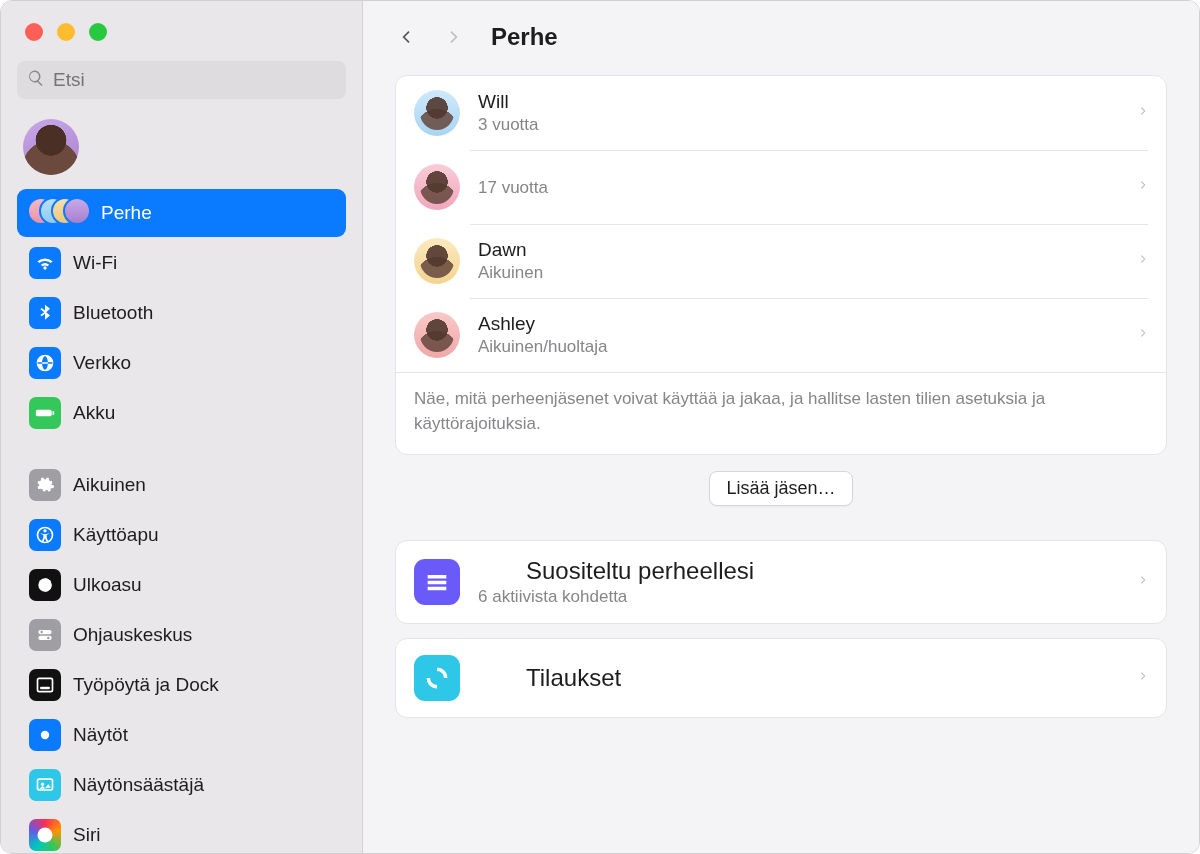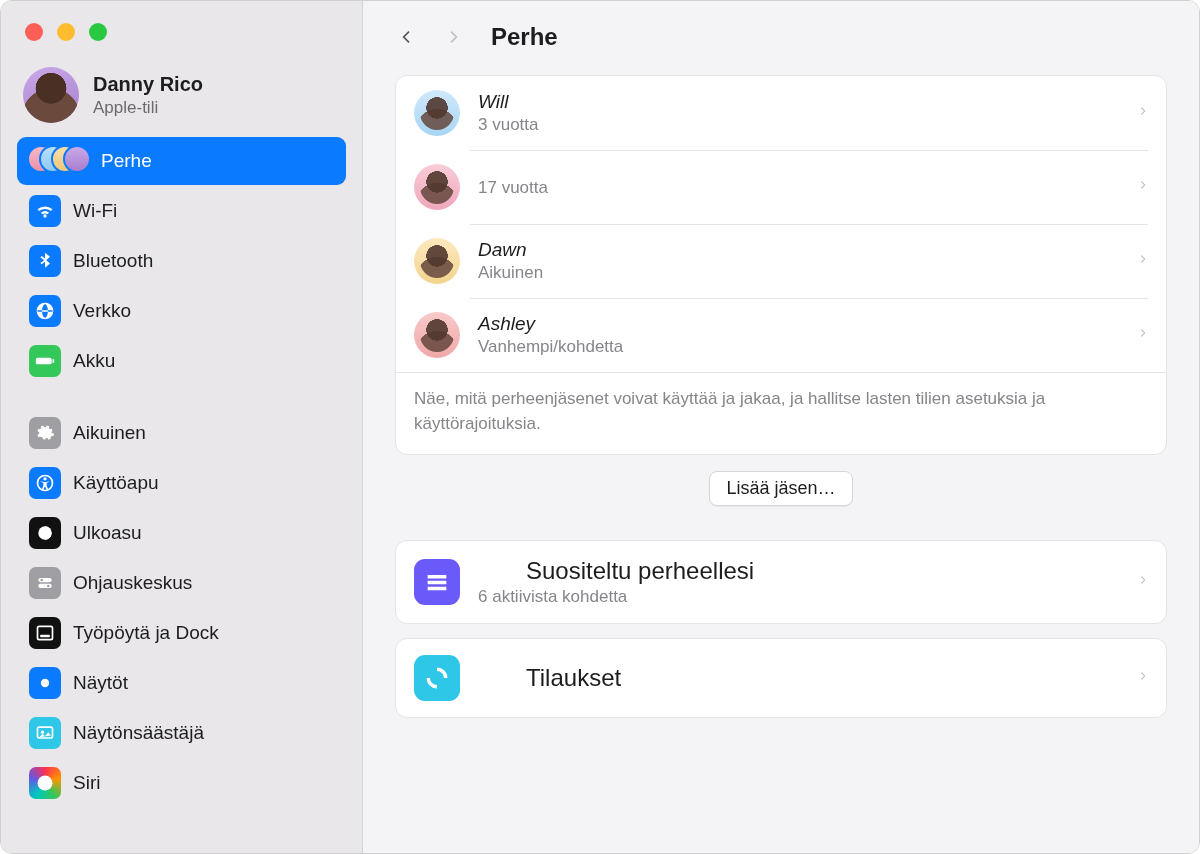--- a/index.html
+++ b/index.html
@@ -52,21 +52,21 @@
 .member { display: flex; align-items: center; padding: 14px 18px; gap: 18px; cursor: pointer; position: relative; }
 .member + .member::before { content:""; position:absolute; top:0; left: 74px; right: 18px; height:1px; background:#e5e4e7; }
 .mem-avatar { width: 46px; height: 46px; border-radius: 50%; flex-shrink:0; position:relative; overflow:hidden; }
 .mem-avatar.blue { background: linear-gradient(#cfe9fb,#a8d5f3); }
 .mem-avatar.pink { background: linear-gradient(#f9cdd8,#f0a6bb); }
 .mem-avatar.yellow { background: linear-gradient(#fde9bf,#f3d48e); }
 .mem-avatar.salmon { background: linear-gradient(#f9c9c9,#f0a8a8); }
 .mem-avatar.purple { background: linear-gradient(#d9c4ee,#b998da); }
 .mem-avatar::after { content:""; position:absolute; inset:6px; border-radius:50%; background: radial-gradient(circle at 50% 35%, rgba(80,55,45,0.9) 38%, transparent 39%), radial-gradient(circle at 50% 100%, rgba(100,70,60,0.85) 55%, transparent 56%); }
 .mem-text { flex: 1; }
-.mem-name { font-size: 19px; font-weight: 400; color: #1d1d1f; font-style: italic; }
+.mem-name { font-size: 19px; font-weight: 400; color: #1d1d1f; }
 .mem-sub { font-size: 17px; color: #86858a; margin-top: 2px; }
 .chevron { color: #b9b8bc; }
 .chevron svg { width: 10px; height: 16px; stroke: currentColor; stroke-width: 2.5; fill: none; }
 .card-footer { padding: 14px 18px 18px 18px; font-size: 17px; color: #86858a; border-top: 1px solid #e5e4e7; line-height: 1.45; }
 
 .btn-row { display: flex; justify-content: center; padding: 16px 0 34px 0; }
 .btn { background: #fff; border: 1px solid #d6d5d9; border-radius: 8px; padding: 6px 16px; font-size: 18px; color: #1d1d1f; cursor: pointer; box-shadow: 0 1px 1px rgba(0,0,0,0.04); }
 
 .srow { display: flex; align-items: center; padding: 16px 18px; gap: 18px; cursor: pointer; }
 .srow .ic { width: 46px; height: 46px; border-radius: 11px; display:flex; align-items:center; justify-content:center; flex-shrink:0; }
@@ -79,27 +79,31 @@
 </style>
 </head>
 <body>
 
 <div class="sidebar">
   <div class="traffic-lights">
     <div class="tl red"></div>
     <div class="tl yellow"></div>
     <div class="tl green"></div>
   </div>
+  <div class="search-wrap">
+    <div class="search">
+      <span><svg viewBox="0 0 24 24">
+            <path d="M10 2a8 8 0 015.3 13.9l5.4 5.4-1.4 1.4-5.4-5.4A8 8 0 1110 2zm0 2a6 6 0 100 12 6 6 0 000-12z"></path>
+          </svg></span>
+      <input placeholder="Etsi" style="">
+    </div>
+  </div>
 
   <div class="account-row">
     <div class="avatar-lg"></div>
-    <div class="acc-text">
-      <div class="name">Danny Rico</div>
-      <div class="sub">Apple-tili</div>
-    </div>
   </div>
 
   <div class="side-list">
     <div class="side-item selected">
       <div class="family-cluster">
         <div class="dot d1"></div>
           <div class="dot d2"></div>
           <div class="dot d3"></div>
           <div class="dot d4"></div>
       </div>
@@ -262,21 +266,21 @@
             <div class="mem-sub">Aikuinen</div>
           </div>
           <span class="chevron"><svg viewBox="0 0 24 24">
               <polyline points="8 4 16 12 8 20"></polyline>
             </svg></span>
         </div>
         <div class="member">
           <div class="mem-avatar salmon"></div>
           <div class="mem-text">
             <div class="mem-name">Ashley</div>
-            <div class="mem-sub">Vanhempi/kohdetta</div>
+            <div class="mem-sub">Aikuinen/huoltaja</div>
           </div>
           <span class="chevron"><svg viewBox="0 0 24 24">
               <polyline points="8 4 16 12 8 20"></polyline>
             </svg></span>
         </div>
         <div class="card-footer">Näe, mitä perheenjäsenet voivat käyttää ja jakaa, ja hallitse lasten tilien asetuksia ja käyttörajoituksia.</div>
       </div>
 
     <div class="btn-row">
       <button class="btn">Lisää jäsen…</button>

